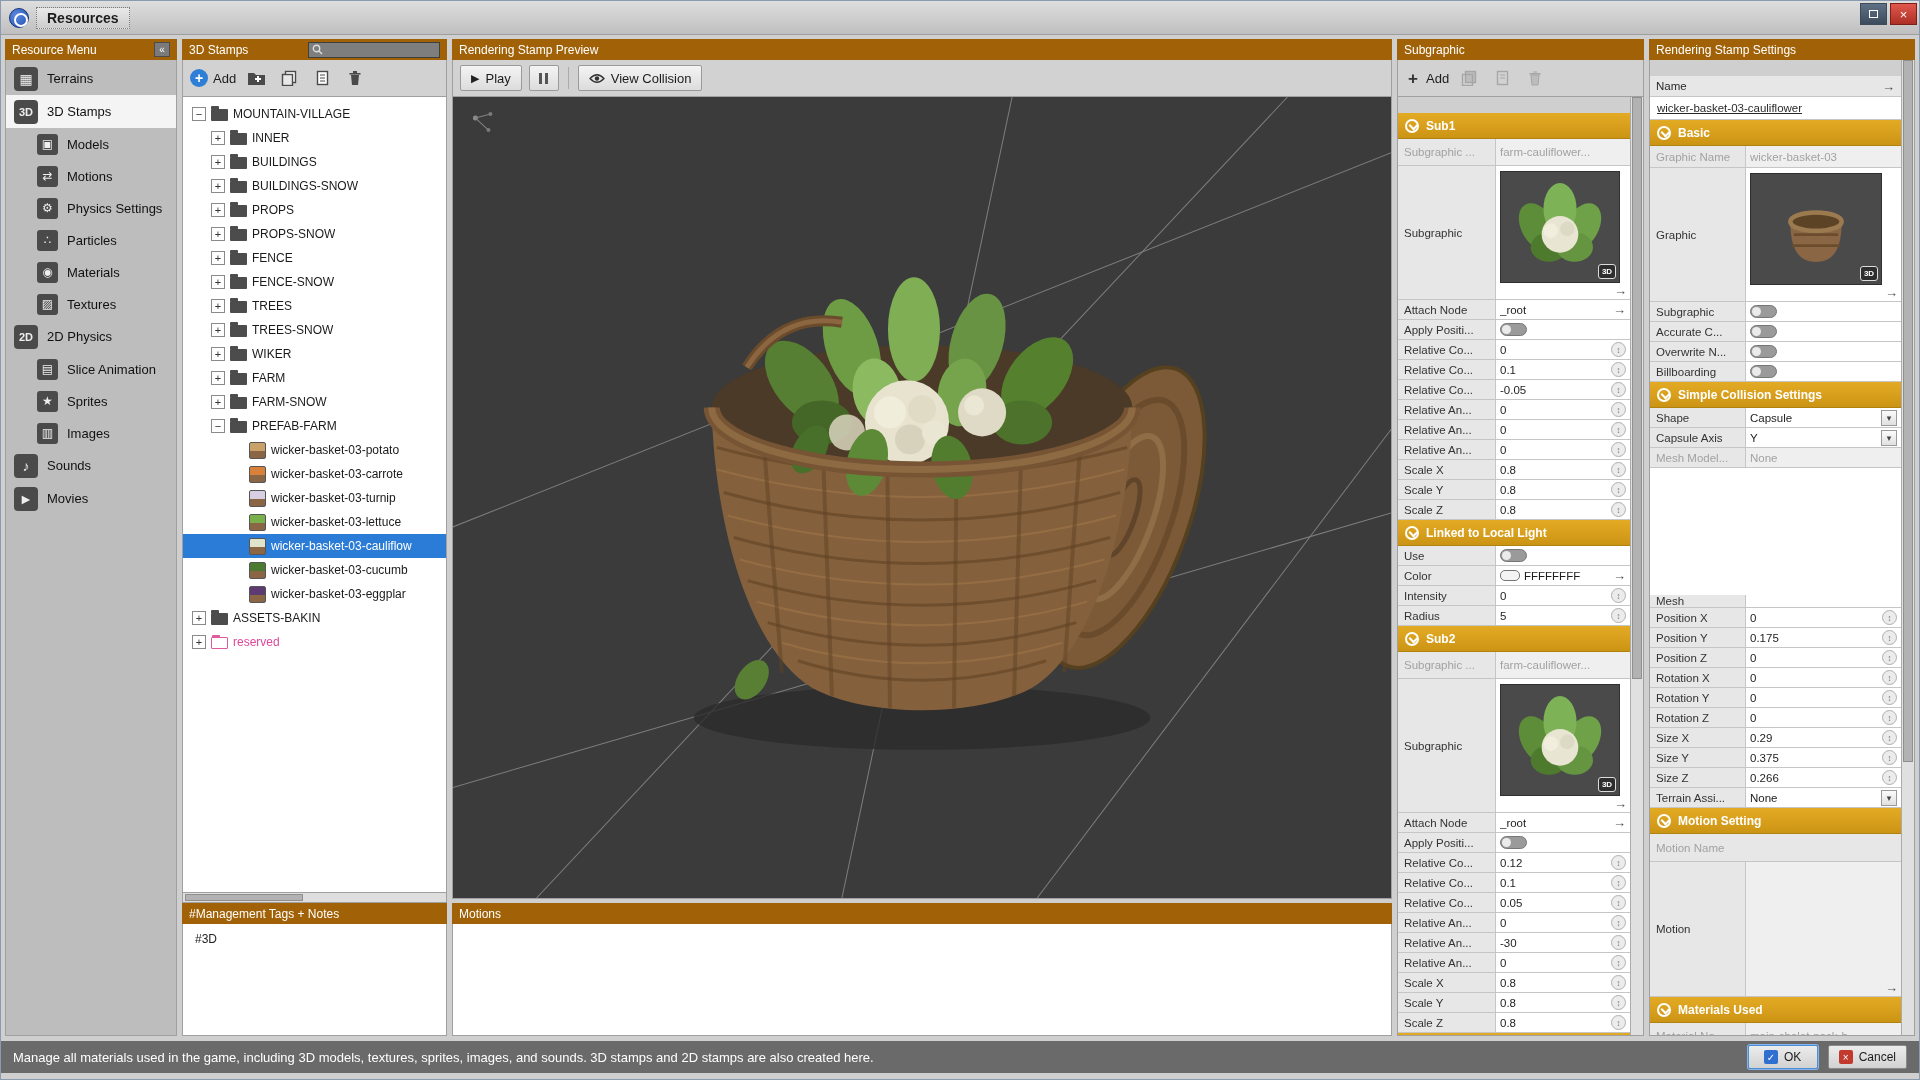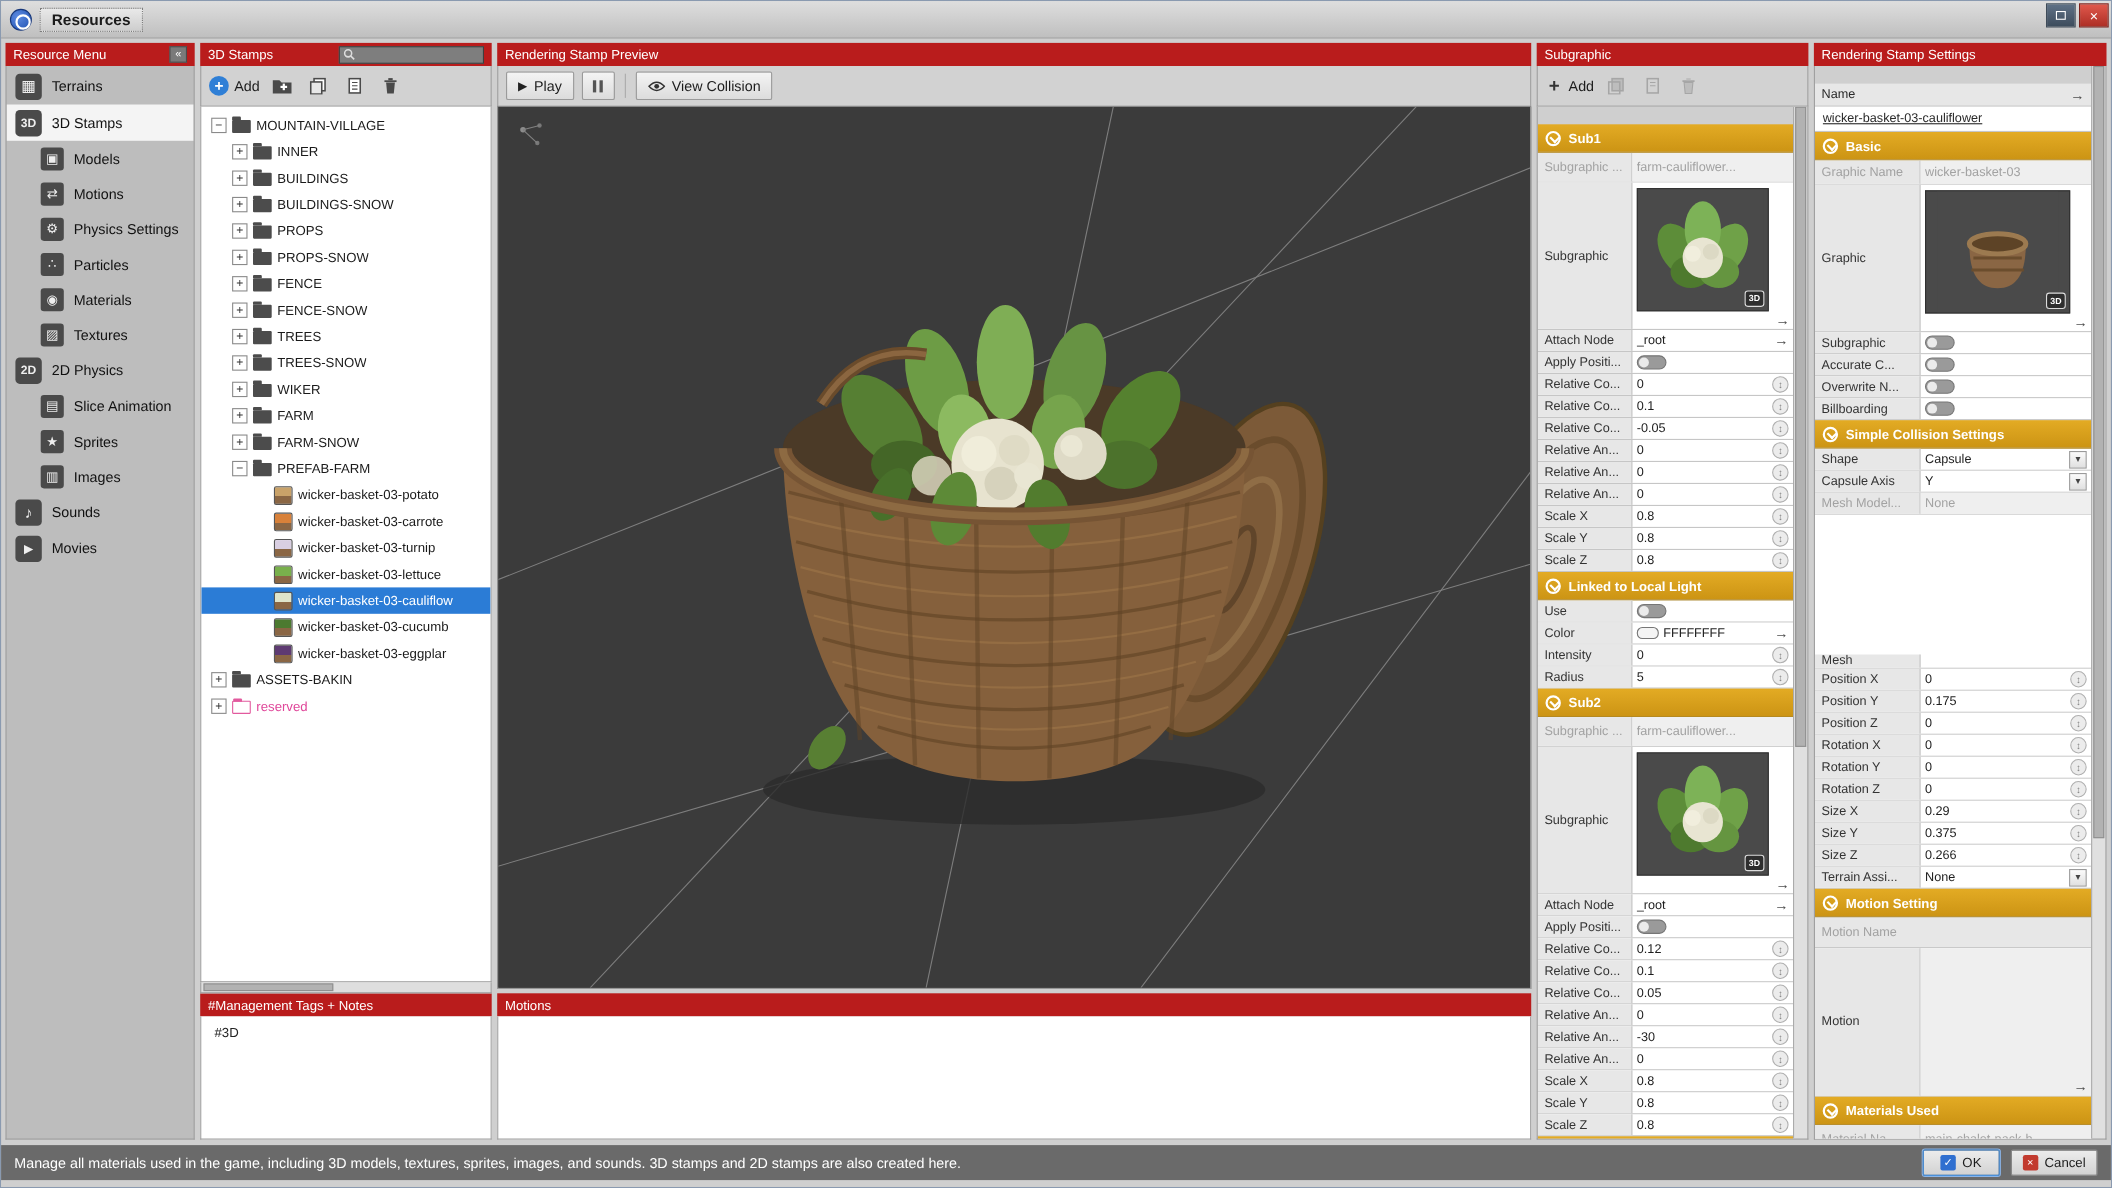--- a/index.html
+++ b/index.html
@@ -18,21 +18,21 @@
 .restore-glyph{width:9px;height:8px;border:1.5px solid #fff;display:block;}
 
 
 .content{flex:1;display:flex;gap:5px;padding:4px 4px 5px 4px;min-height:0;}
 .col{display:flex;flex-direction:column;min-height:0;}
 .col.menu{width:172px;flex:none;}
 .col.stamps{width:265px;flex:none;}
 .col.preview{flex:1;min-width:0;}
 .col.sub{width:247px;flex:none;}
 .col.settings{width:266px;flex:none;}
-.phdr{height:21px;flex:none;background:#b91c1c;color:#fff;font-size:12px;display:flex;align-items:center;padding:0 7px;gap:6px;}
+.phdr{height:21px;flex:none;background:#a16207;color:#fff;font-size:12px;display:flex;align-items:center;padding:0 7px;gap:6px;}
 .phdr .spacer{flex:1;}
 
 
 .collapse-btn{width:16px;height:15px;background:#7a7a7a;border:1px solid #4c4c4c;color:#fff;font-size:10px;display:flex;align-items:center;justify-content:center;}
 .rm-list{flex:1;background:#bdbdbd;border:1px solid #a0a0a0;border-top:none;overflow:hidden;padding-top:2px;}
 .rm-item{height:33px;display:flex;align-items:center;padding-left:8px;gap:9px;font-size:13px;color:#111;}
 .rm-item.lv1{padding-left:31px;height:32px;}
 .rm-item.sel{background:#f4f4f4;}
 .rm-ico{width:24px;height:24px;background:#4a4a4a;color:#eee;border-radius:4px;display:flex;align-items:center;justify-content:center;font-size:14px;flex:none;}
 .rm-item.lv1 .rm-ico{width:21px;height:21px;font-size:12px;border-radius:3px;}
@@ -85,21 +85,21 @@
 
 
 .rowswrap{flex:1;position:relative;border:1px solid #a0a0a0;border-top:none;background:#cfcfcf;overflow:hidden;min-height:0;}
 .rows{position:absolute;left:0;top:16px;right:13px;background:#cfcfcf;}
 .vscroll{position:absolute;right:0;top:0;bottom:0;width:13px;background:#e0e0e0;border-left:1px solid #ababab;}
 .vthumb{position:absolute;left:1px;right:1px;background:#b2b2b2;border:1px solid #8f8f8f;}
 .sec-hdr{height:26px;background:linear-gradient(#e3ab24,#cc9414);color:#fff;display:flex;align-items:center;gap:7px;padding:0 7px;font-size:12px;font-weight:bold;border-bottom:1px solid #b2820f;}
 .sec-ico{width:14px;height:14px;border:2px solid #fff;border-radius:50%;position:relative;flex:none;}
 .sec-ico::after{content:"";position:absolute;left:2.5px;top:1.5px;width:5px;height:5px;border-right:2px solid #fff;border-bottom:2px solid #fff;transform:rotate(45deg);}
 .prow{display:flex;min-height:20px;border-bottom:1px solid #c6c6c6;background:#fff;font-size:11.5px;}
-.plabel{width:86px;flex:none;background:#e7e7e7;color:#333;display:flex;align-items:center;padding:0 6px;border-right:1px solid #c6c6c6;overflow:hidden;white-space:nowrap;}
+.plabel{width:98px;flex:none;background:#e7e7e7;color:#333;display:flex;align-items:center;padding:0 6px;border-right:1px solid #c6c6c6;overflow:hidden;white-space:nowrap;}
 .settings-rows .plabel{width:96px;}
 .pval{flex:1;display:flex;align-items:center;padding:0 4px;gap:4px;position:relative;overflow:hidden;white-space:nowrap;color:#1d1d1d;min-width:0;}
 .vtext{flex:1;overflow:hidden;}
 .prow.dis .plabel{color:#a2a2a2;}
 .prow.dis .pval{background:#efefef;color:#a2a2a2;}
 .spin{width:15px;height:15px;border-radius:50%;background:#ececec;border:1px solid #b0b0b0;color:#808080;font-size:9px;display:flex;align-items:center;justify-content:center;flex:none;}
 .dropbtn{width:16px;height:16px;border:1px solid #9a9a9a;background:linear-gradient(#fbfbfb,#e0e0e0);color:#444;font-size:9px;display:flex;align-items:center;justify-content:center;flex:none;}
 .arrowbtn{color:#4f4f4f;font-size:13px;flex:none;line-height:1;}
 .toggle{width:27px;height:13px;border-radius:7px;background:#9a9a9a;border:1px solid #767676;display:flex;align-items:center;padding:1px;flex:none;}
 .knob{width:9px;height:9px;border-radius:50%;background:#ebebeb;}

